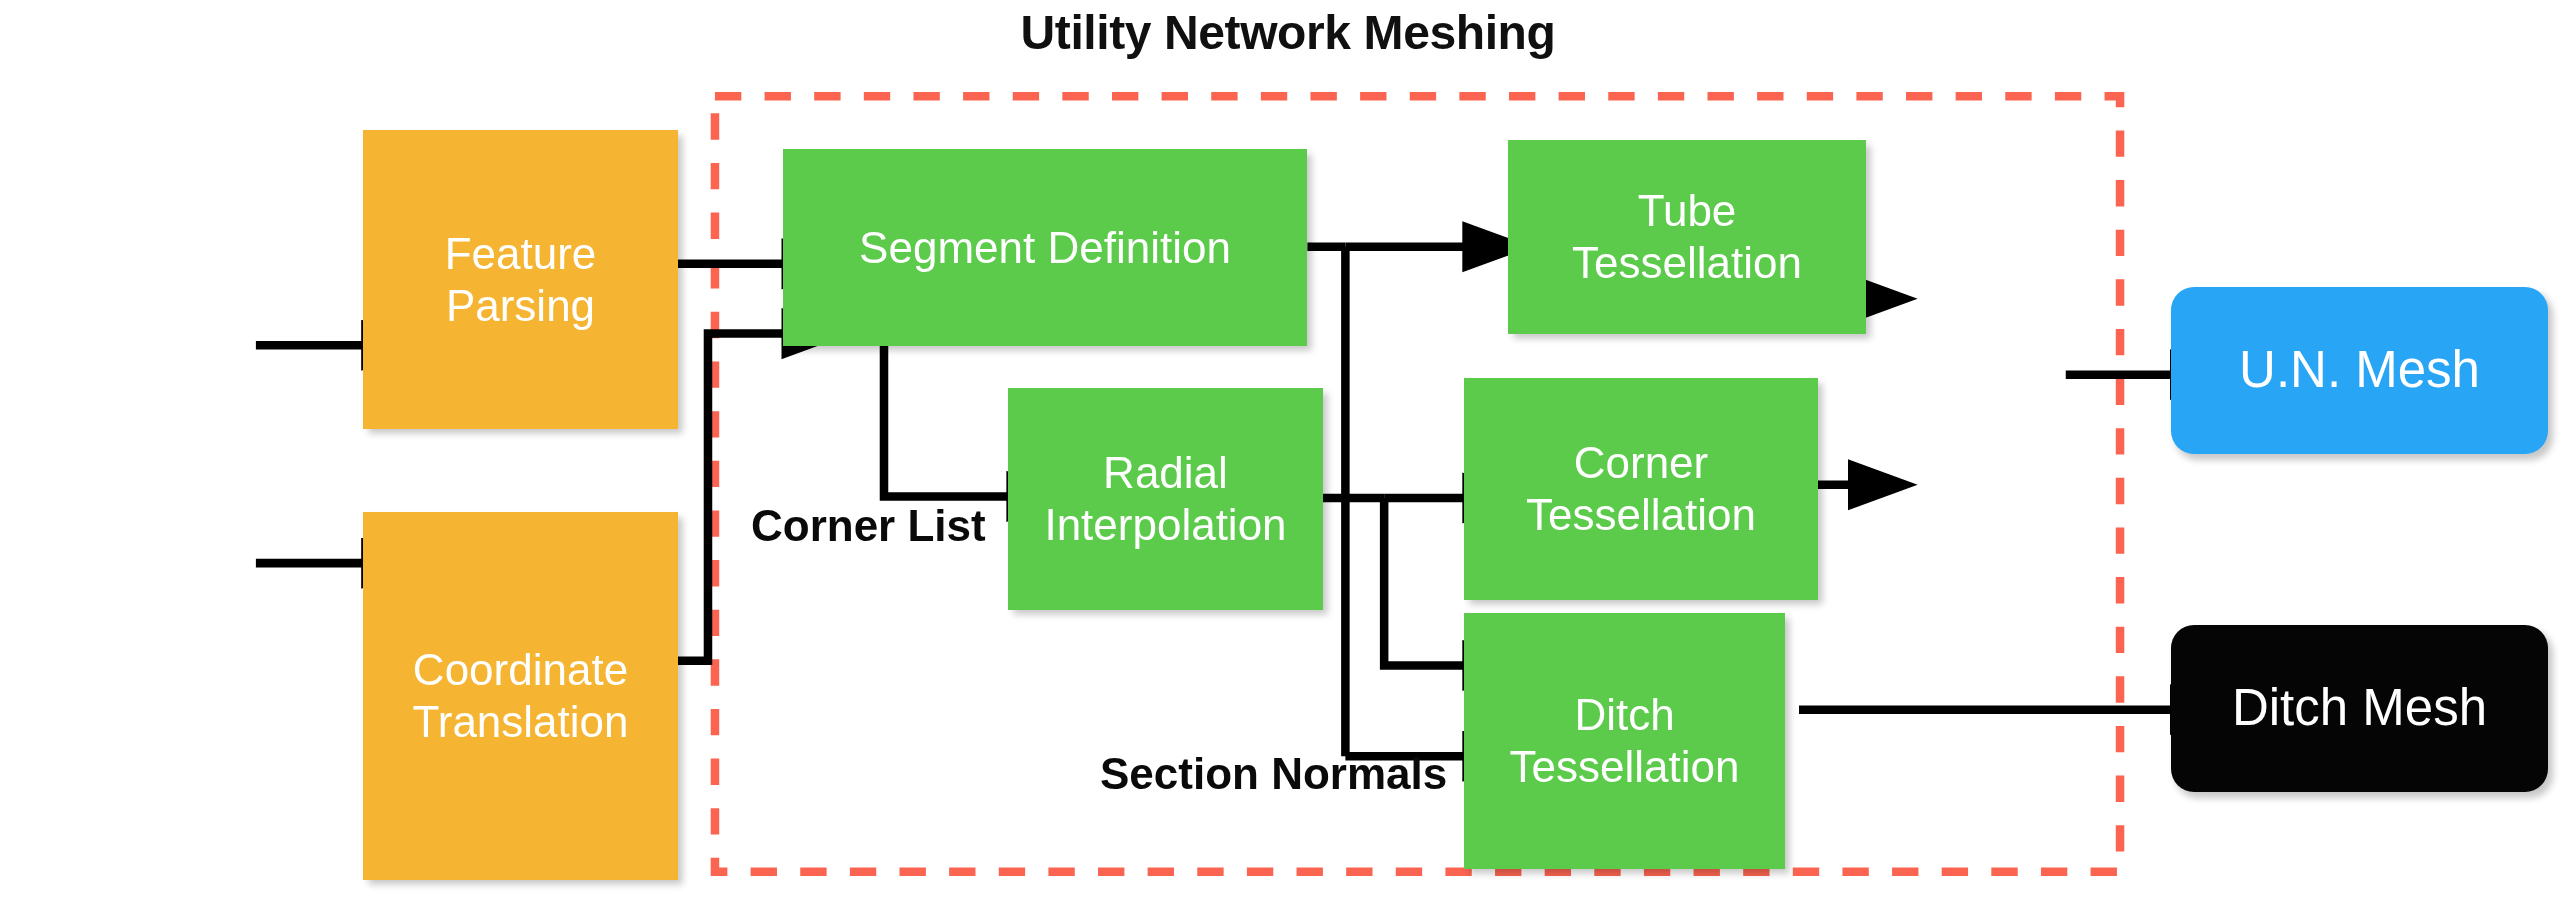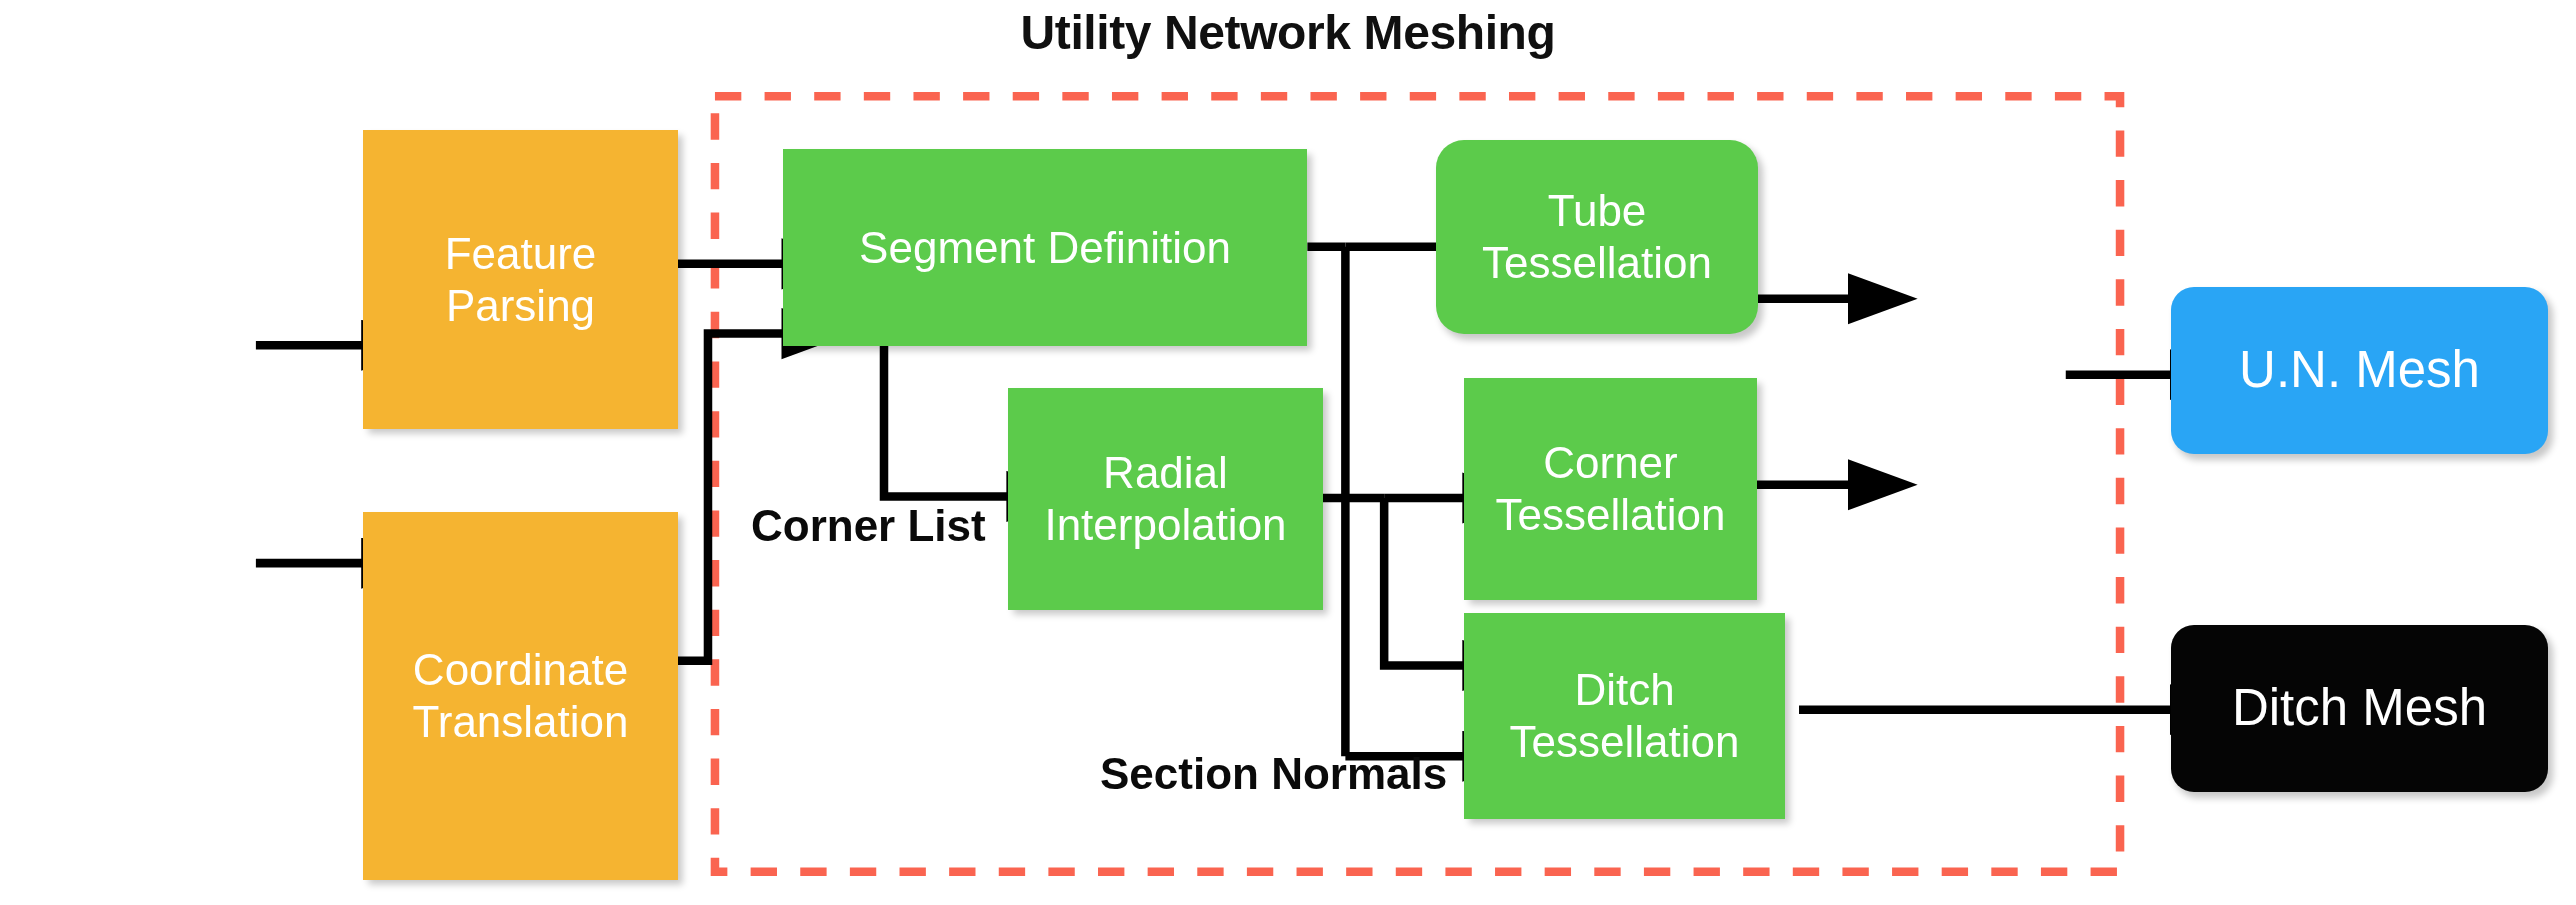--- a/index.html
+++ b/index.html
@@ -139,27 +139,27 @@
 Parsing</div>
 
   <div class="node node-orange" style="left:363px; top:512px; width:315px; height:368px;">Coordinate
 Translation</div>
 
   <div class="node node-green" style="left:783px; top:149px; width:524px; height:197px;">Segment Definition</div>
 
   <div class="node node-green" style="left:1008px; top:388px; width:315px; height:222px;">Radial
 Interpolation</div>
 
-  <div class="node node-green" style="left:1436px; top:140px; width:322px; height:194px;border-radius:28px;">Tube
+  <div class="node node-green" style="left:1508px; top:140px; width:358px; height:194px;">Tube
 Tessellation</div>
 
-  <div class="node node-green" style="left:1464px; top:378px; width:293px; height:222px;">Corner
+  <div class="node node-green" style="left:1464px; top:378px; width:354px; height:222px;">Corner
 Tessellation</div>
 
-  <div class="node node-green" style="left:1464px; top:613px; width:321px; height:206px;">Ditch
+  <div class="node node-green" style="left:1464px; top:613px; width:321px; height:256px;">Ditch
 Tessellation</div>
 
 
   <div class="node node-blue" style="left:2171px; top:287px; width:377px; height:167px;">U.N. Mesh</div>
 
   <div class="node node-black" style="left:2171px; top:625px; width:377px; height:167px;">Ditch Mesh</div>
 
   <div class="edge-label" style="left:751px; top:501px;">Corner List</div>
 
   <div class="edge-label" style="left:1100px; top:749px;">Section Normals</div>

